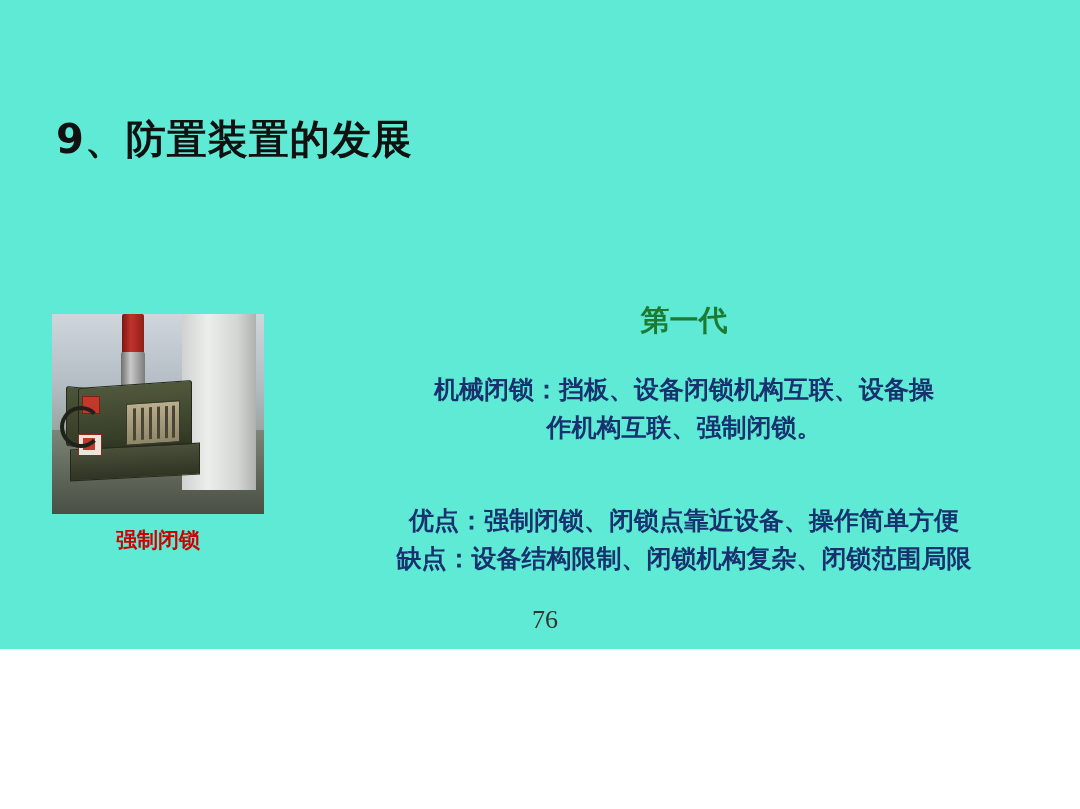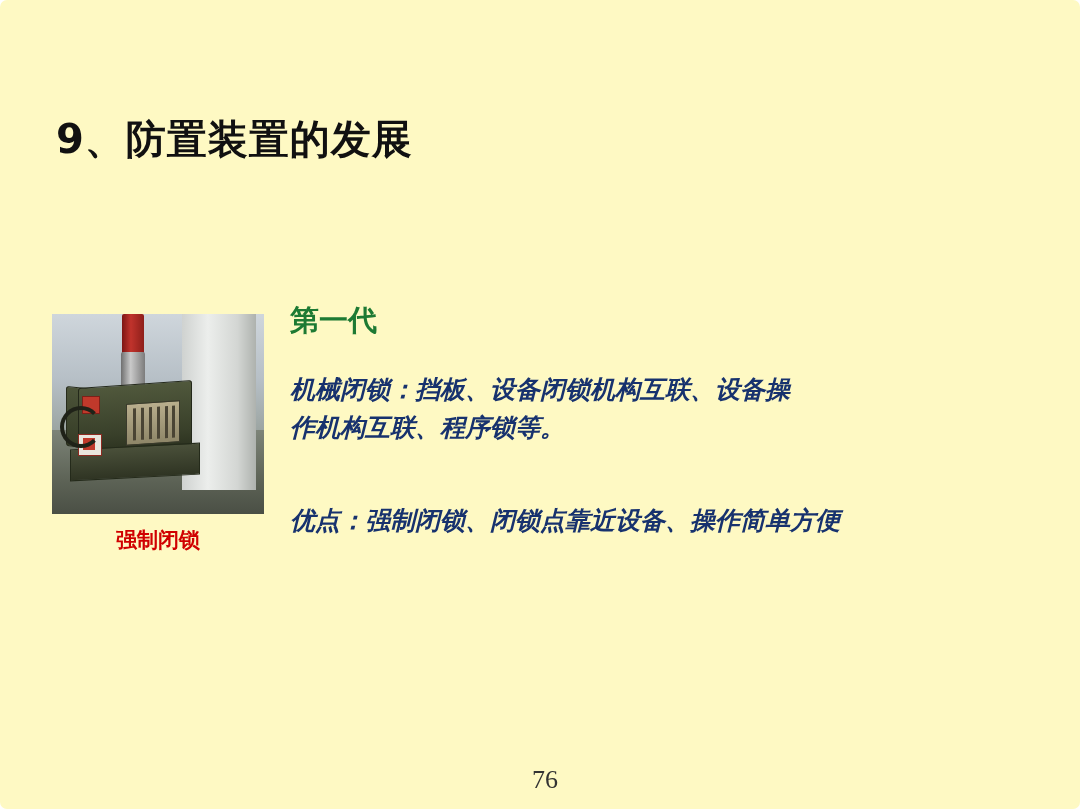--- a/index.html
+++ b/index.html
@@ -6,24 +6,23 @@
     margin: 0;
     padding: 0;
     background: #ffffff;
   }
   body {
     font-family: "DejaVu Sans", "Liberation Sans", sans-serif;
   }
   .slide {
     position: relative;
     width: 1080px;
-    height: 809px;
-    background: #fef9c3;
+    height: 649px;
+    background: #5eead4;
     overflow: hidden;
-    border-radius: 7px;
   }
 
   
   .slide-title {
     position: absolute;
     left: 56px;
     top: 112px;
     font-size: 40px;
     font-weight: bold;
     color: #111111;
@@ -137,38 +136,38 @@
     margin-top: 12px;
     text-align: center;
     font-size: 21px;
     font-weight: bold;
     color: #d00000;
   }
 
   
   .content {
     position: absolute;
-    left: 290px;
+    left: 304px;
     top: 300px;
     width: 760px;
+    text-align: center;
   }
   .gen-heading {
     color: #1d7a33;
     font-size: 29px;
     font-weight: bold;
     line-height: 1.42;
     white-space: nowrap;
   }
   .para {
     margin-top: 30px;
     color: #17326e;
     font-size: 25px;
     font-weight: bold;
     line-height: 1.52;
-    font-style: italic;
   }
   .para.second {
     margin-top: 55px;
   }
   .para .line { white-space: nowrap; display: block; }
 
   
   .page-number {
     position: absolute;
     left: 10px; right: 0;
@@ -211,22 +210,23 @@
     <div class="photo-caption">强制闭锁</div>
   </div>
 
   <div class="content">
     <div class="gen-heading">
       <div>第一代</div>
     </div>
 
     <div class="para">
       <span class="line">机械闭锁：挡板、设备闭锁机构互联、设备操</span>
-      <span class="line">作机构互联、程序锁等。</span>
+      <span class="line">作机构互联、强制闭锁。</span>
     </div>
 
     <div class="para second">
       <span class="line">优点：强制闭锁、闭锁点靠近设备、操作简单方便</span>
+      <span class="line">缺点：设备结构限制、闭锁机构复杂、闭锁范围局限</span>
     </div>
   </div>
 
   <div class="page-number">76</div>
 </div>
 
 </body></html>

